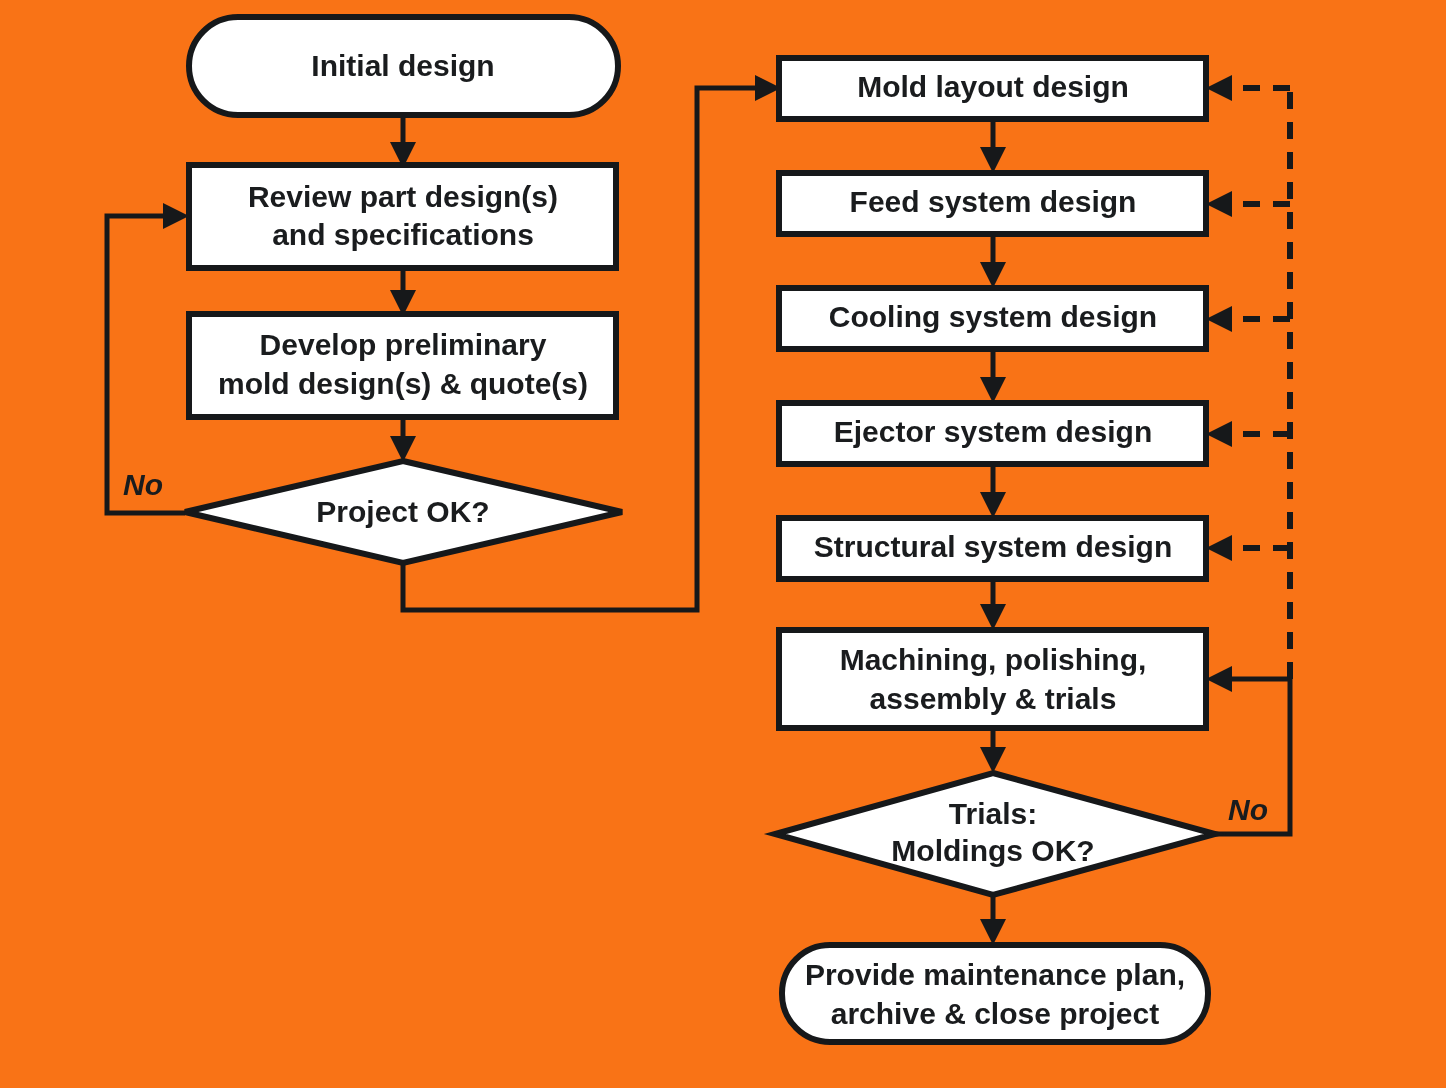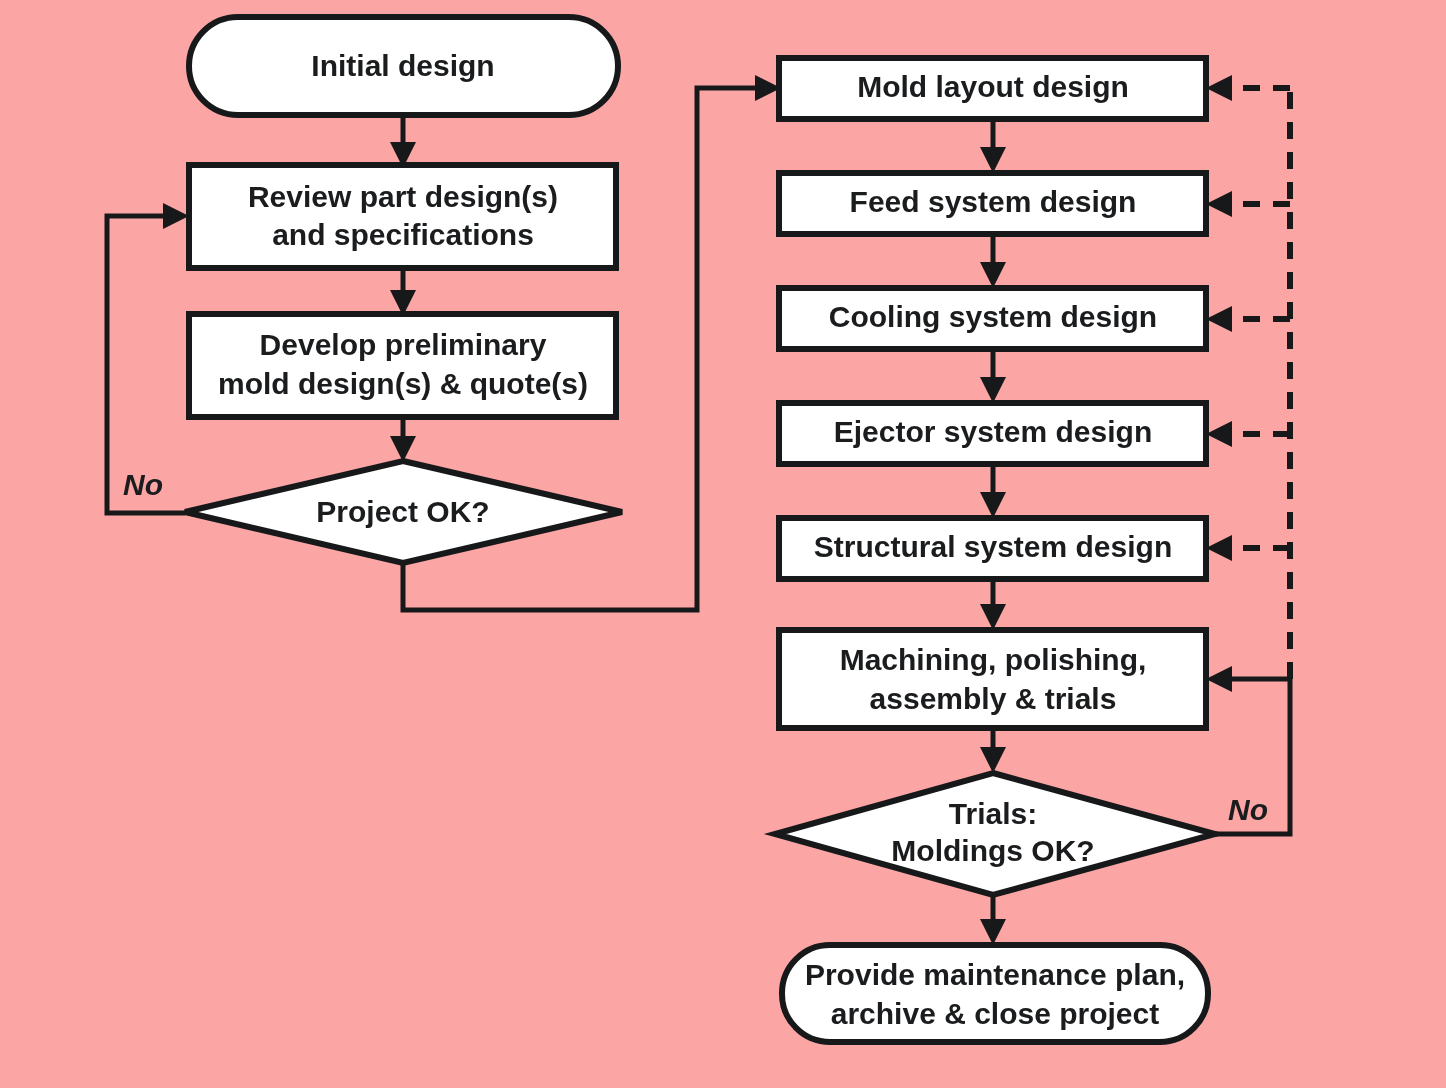--- a/index.html
+++ b/index.html
@@ -10,21 +10,21 @@
   body {
     width: 1446px;
     height: 1088px;
     font-family: "Liberation Sans", sans-serif;
     overflow: hidden;
   }
   #flowchart-root {
     position: relative;
     width: 1446px;
     height: 1088px;
-    background: #fca5a5;
+    background: #f97316;
   }
   svg.fc {
     display: block;
     width: 1446px;
     height: 1088px;
   }
   .node-shape {
     fill: #ffffff;
     stroke: #16181a;
     stroke-width: 6;

